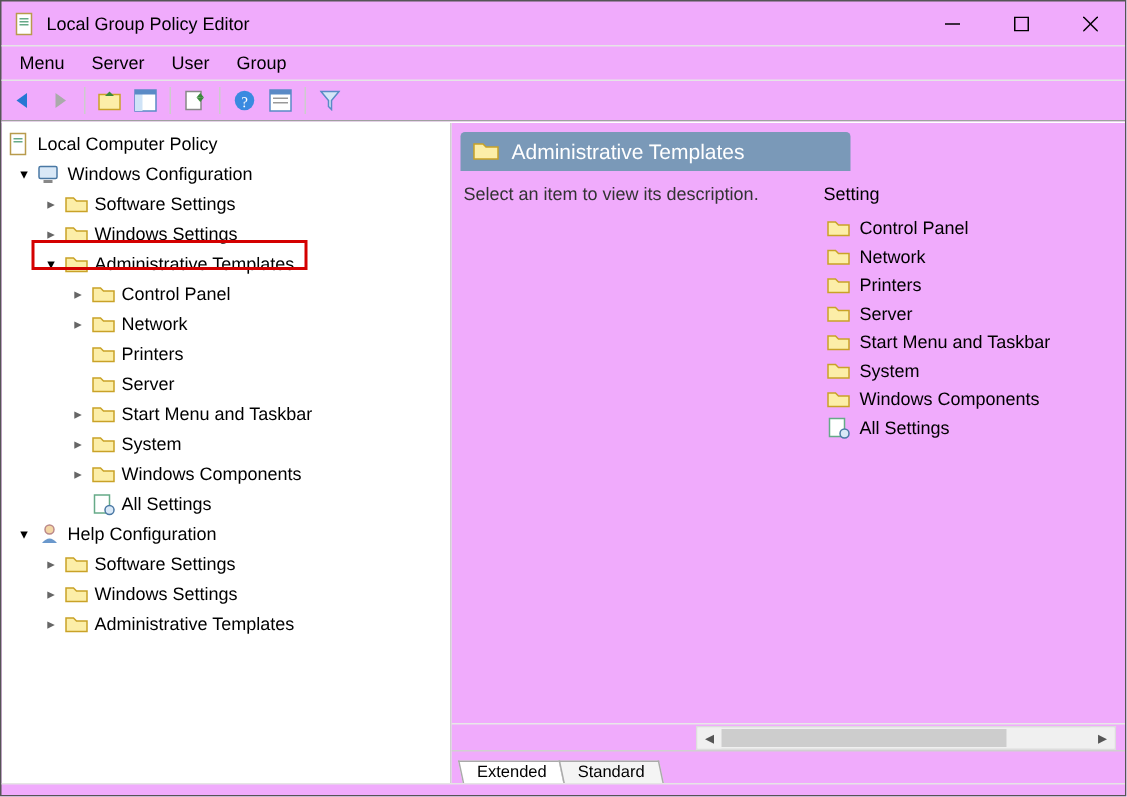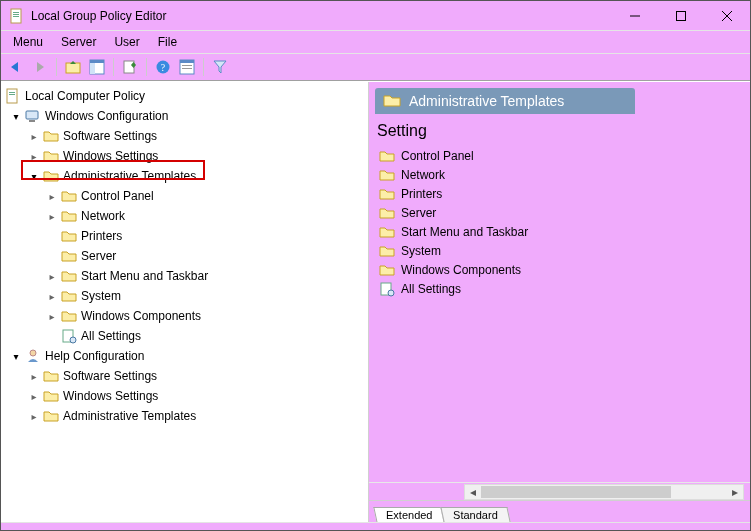--- a/index.html
+++ b/index.html
@@ -9,29 +9,29 @@
   .titlebar .t-icon { margin-right:6px; }
   .titlebar .t-text { flex:1; font-size:12px; }
   .win-controls { display:flex; height:100%; }
   .win-btn { width:46px; display:flex; align-items:center; justify-content:center; }
   .menubar { height:22px; display:flex; align-items:center; padding:0 4px; gap:2px;}
   .menu-item { padding:2px 8px; }
   .toolbar { height:28px; display:flex; align-items:center; padding:0 4px; gap:2px; border-top:1px solid #e5e5e5; border-bottom:1px solid #a0a0a0;}
   .tool-sep { width:1px; height:18px; background:#ccc; margin:0 3px; }
   .tool-btn { width:22px; height:22px; display:flex; align-items:center; justify-content:center; border:1px solid transparent; }
   .content { flex:1; display:flex; overflow:hidden; border-top:1px solid #fff;}
-  .tree-pane { width:368px; border-right:1px solid #d0d0d0; overflow:auto; padding:4px 0 4px 4px; background:#fff;}
+  .tree-pane { width:300px; border-right:1px solid #d0d0d0; overflow:auto; padding:4px 0 4px 4px; background:#fff;}
   .detail-pane { flex:1; display:flex; flex-direction:column; overflow:hidden;}
   .detail-header { background:#7a99b8; height:26px; display:flex; align-items:center; padding:0 8px; margin:6px 6px 0 6px; border-top-left-radius:3px; border-top-right-radius:3px; width:260px;}
   .detail-header .folder-icon { margin-right:8px; }
   .detail-header-text { color:#fff; font-size:14px; }
   .detail-body { flex:1; display:flex; padding:8px; gap:40px; overflow:hidden;}
   .desc-col { width:200px; font-size:12px; color:#333;}
   .list-col { flex:1; overflow:auto;}
-  .list-header { font-size:16px; color:#000; margin-bottom:6px; }
+  .list-header { font-size:12px; color:#000; margin-bottom:6px; }
   .list-item { display:flex; align-items:center; height:19px; padding:0 2px; gap:6px;}
   .tree-node { display:flex; align-items:center; height:20px; gap:2px; white-space:nowrap;}
   .caret { width:14px; text-align:center; color:#666; font-size:10px; user-select:none;}
   .caret.open { color:#000; }
   .node-icon { width:16px; display:flex; justify-content:center; }
   .node-label { padding:0 2px; }
   .highlight-box { border:2px solid #d40000; position:absolute; pointer-events:none;}
   .tabs-row { height:22px; border-top:1px solid #d0d0d0; display:flex; align-items:flex-end; padding-left:6px; position:relative;}
   .tab { border:1px solid #aaa; border-top:1px solid #aaa; border-bottom:none; padding:1px 10px; font-size:11px; background:#f4f4f4; margin-right:-1px; transform:skewX(12deg);}
   .tab > span { display:inline-block; transform:skewX(-12deg);}
@@ -75,21 +75,21 @@
             <line x1="10" y1="0" x2="0" y2="10" stroke="#000"></line>
           </svg>
         </div>
     </div>
   </div>
 
   <div class="menubar">
     <div class="menu-item">Menu</div>
     <div class="menu-item">Server</div>
     <div class="menu-item">User</div>
-    <div class="menu-item">File</div>
+    <div class="menu-item">Group</div>
   </div>
 
   <div class="toolbar">
     <div class="tool-btn">
         <svg width="16" height="14">
           <path d="M10 2 L3 7 L10 12 Z" fill="#2777d4"></path>
         </svg>
       </div>
     <div class="tool-btn">
         <svg width="16" height="14">
@@ -311,20 +311,23 @@
     <div class="detail-pane">
       <div class="detail-header">
         <span class="folder-icon">
             <svg width="18" height="16">
               <path d="M1 3 L7 3 L9 5 L17 5 L17 13 L1 13 Z" fill="#fceea8" stroke="#c9a227"></path>
             </svg>
           </span>
         <span class="detail-header-text">Administrative Templates</span>
       </div>
       <div class="detail-body">
+        <div class="desc-col">
+          <div>Select an item to view its description.</div>
+        </div>
         <div class="list-col">
           <div class="list-header">Setting</div>
           <div class="list-item">
               <span>
                 <svg width="16" height="14">
                   <path d="M1 3 L6 3 L8 5 L15 5 L15 12 L1 12 Z" fill="#fceea8" stroke="#c9a227"></path>
                 </svg>
               </span>
               <span>Control Panel</span>
             </div>

